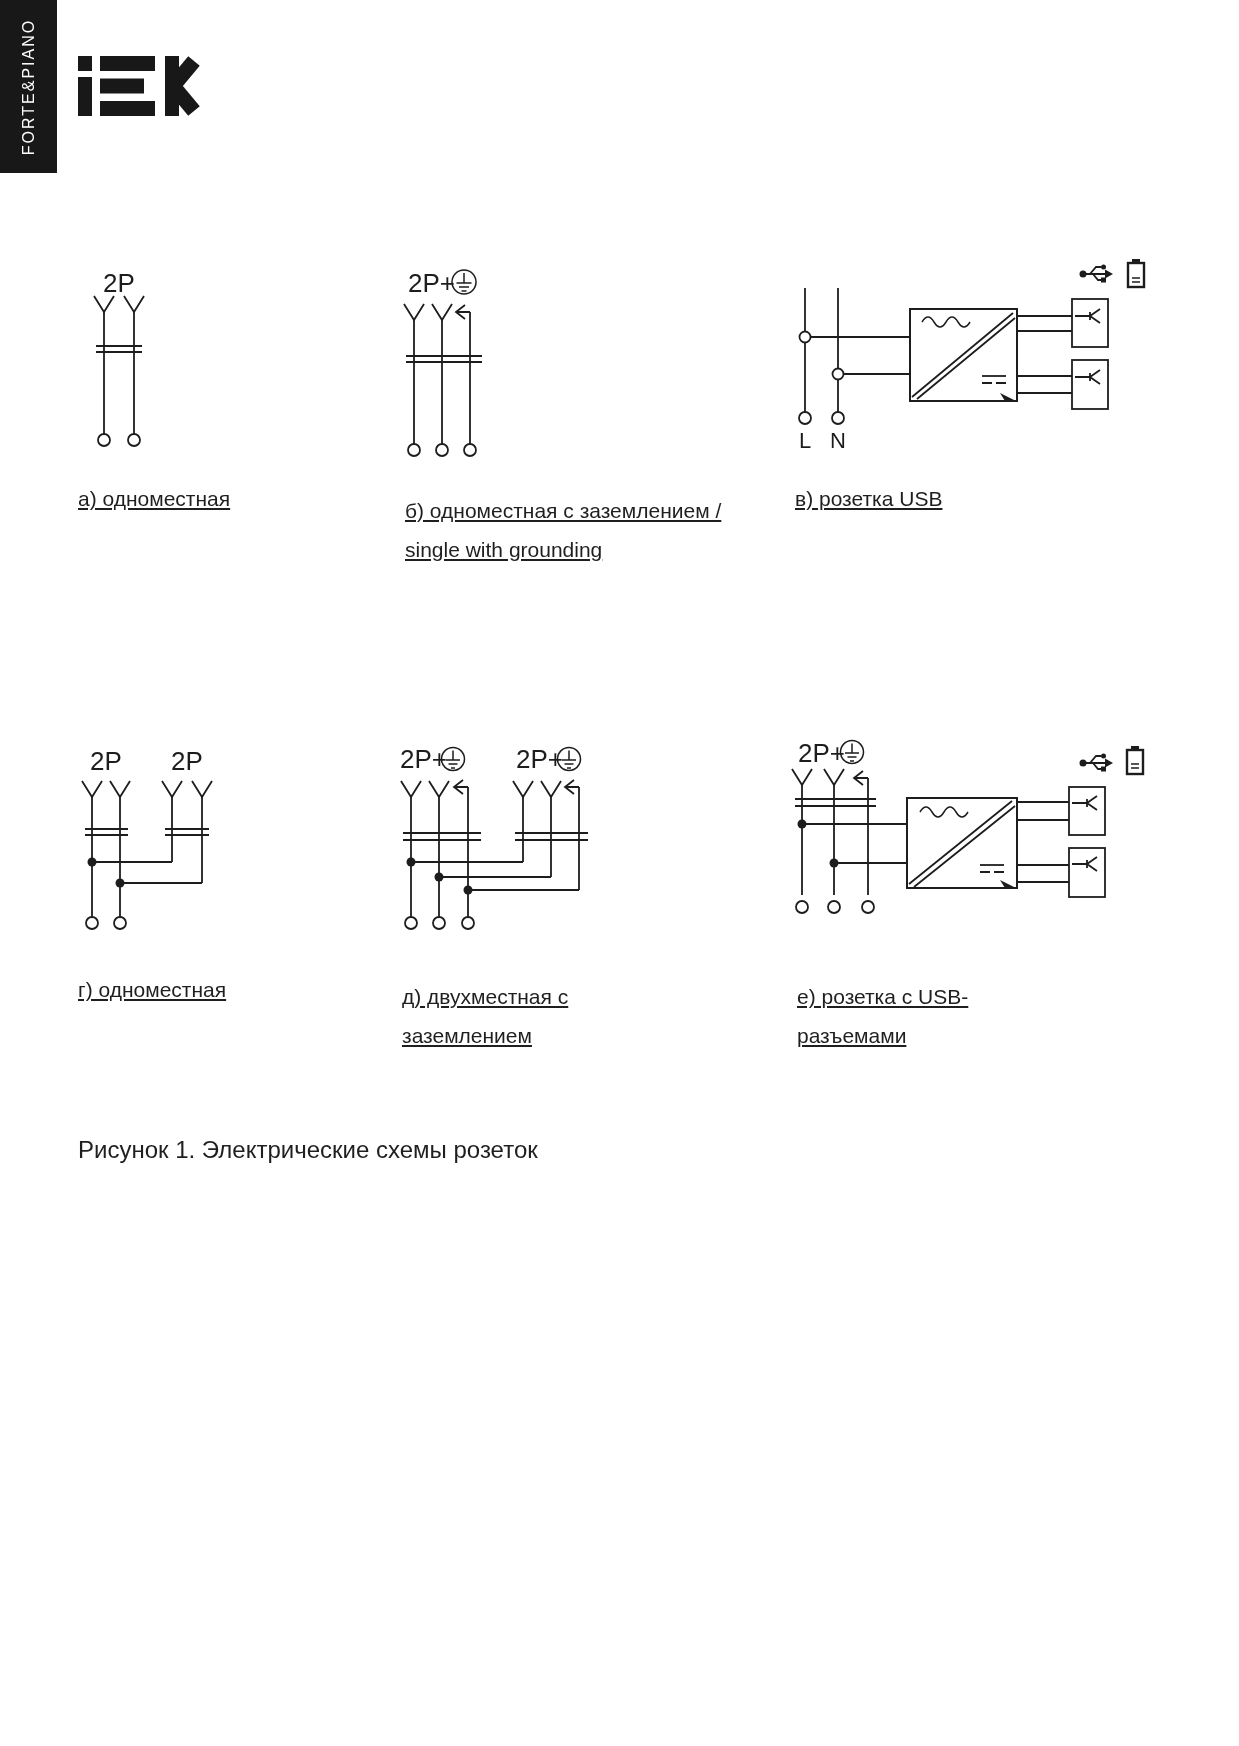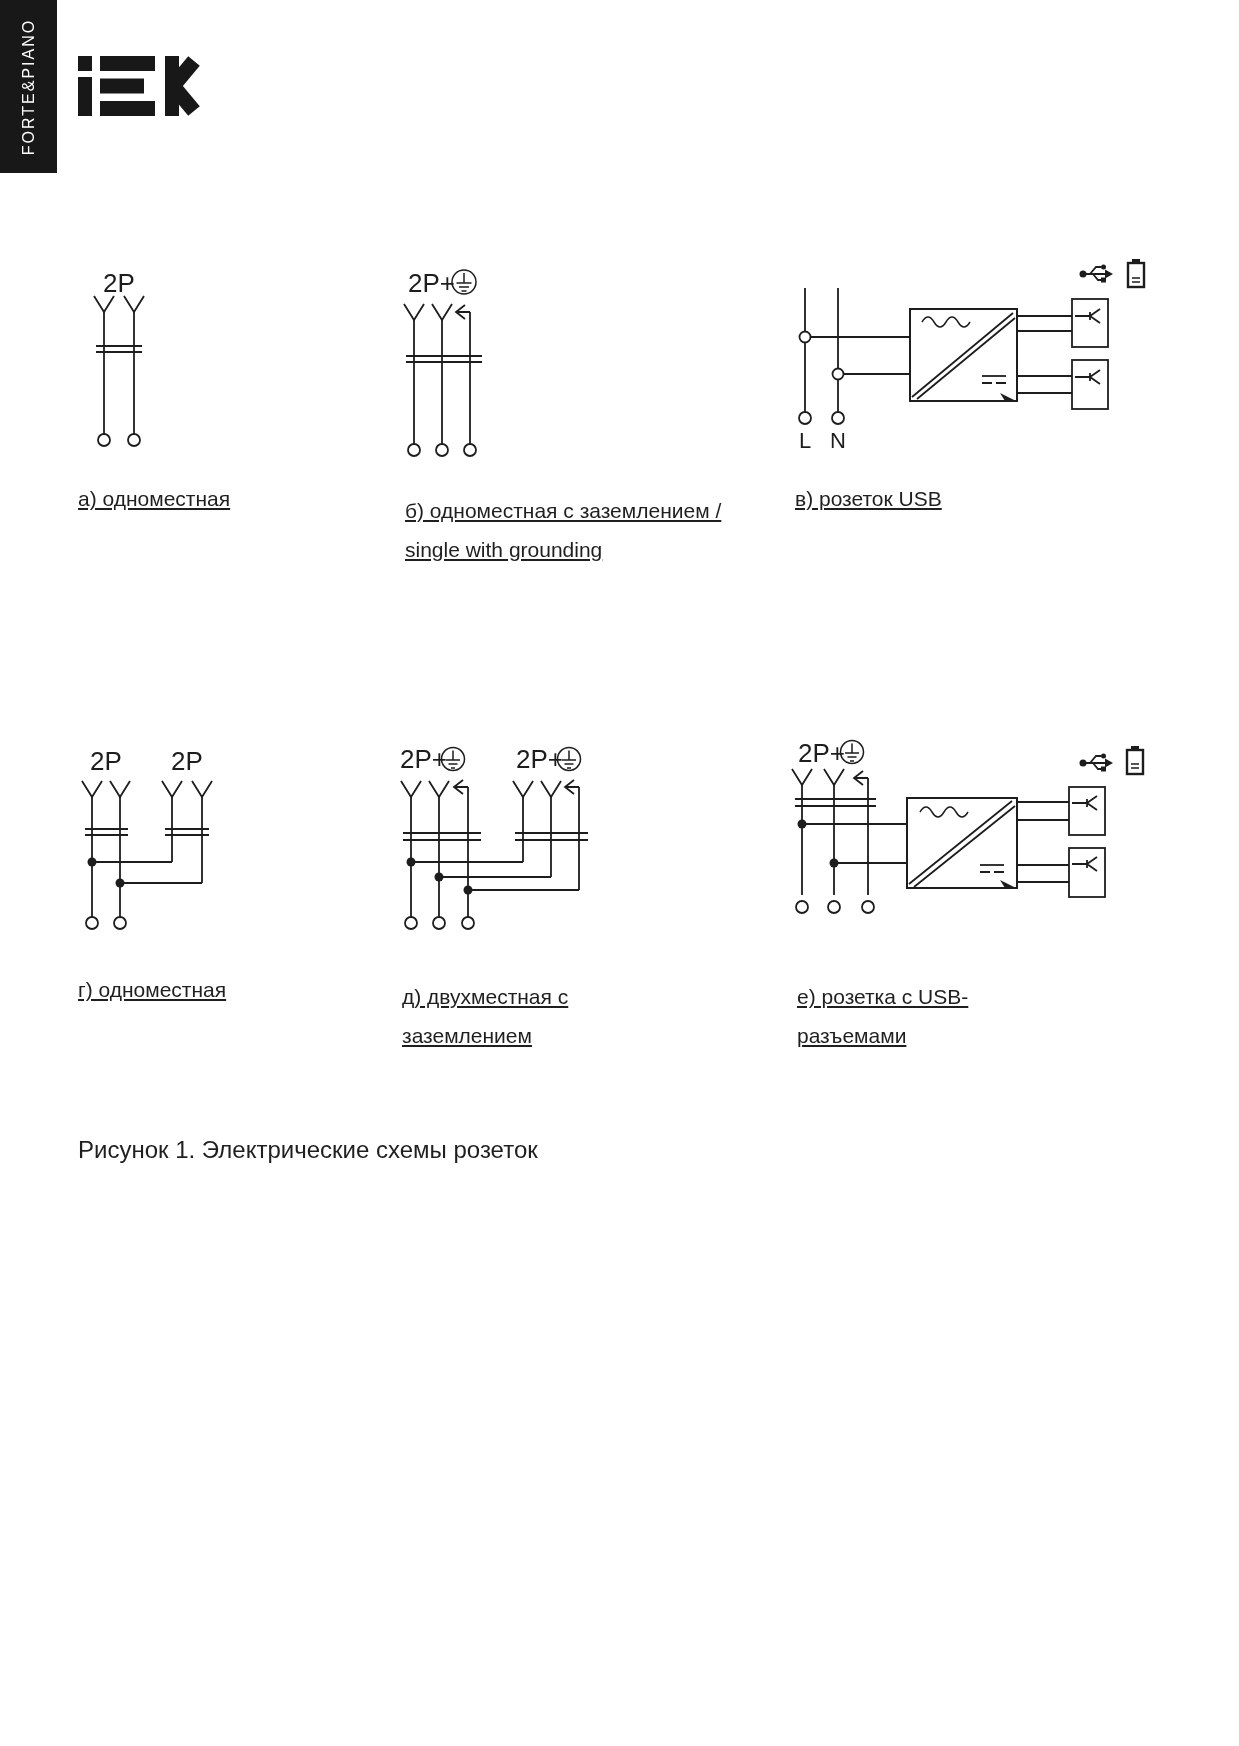--- a/index.html
+++ b/index.html
@@ -217,21 +217,21 @@
       <rect x="1127" y="750" width="16" height="24" fill="none" stroke="#1d1d1d" stroke-width="2.4"></rect>
       <path class="thin" d="M1131 764 H1139 M1131 768 H1139"></path>
     </g>
   </svg>
 
   <div class="caption" style="left:78px;top:485px">а) одноместная</div>
   <div class="caption" style="left:405px;top:485px">
     <div>б) одноместная с заземлением /</div>
     <div>single with grounding</div>
   </div>
-  <div class="caption" style="left:795px;top:485px">в) розеток USB</div>
+  <div class="caption" style="left:795px;top:485px">в) розетка USB</div>
   <div class="caption" style="left:78px;top:976px">г) одноместная</div>
   <div class="caption" style="left:797px;top:971px">
     <div>е) розетка с USB-</div>
     <div>разъемами</div>
   </div>
   <div class="caption" style="left:402px;top:971px">
     <div>д) двухместная с</div>
     <div>заземлением</div>
   </div>
 

